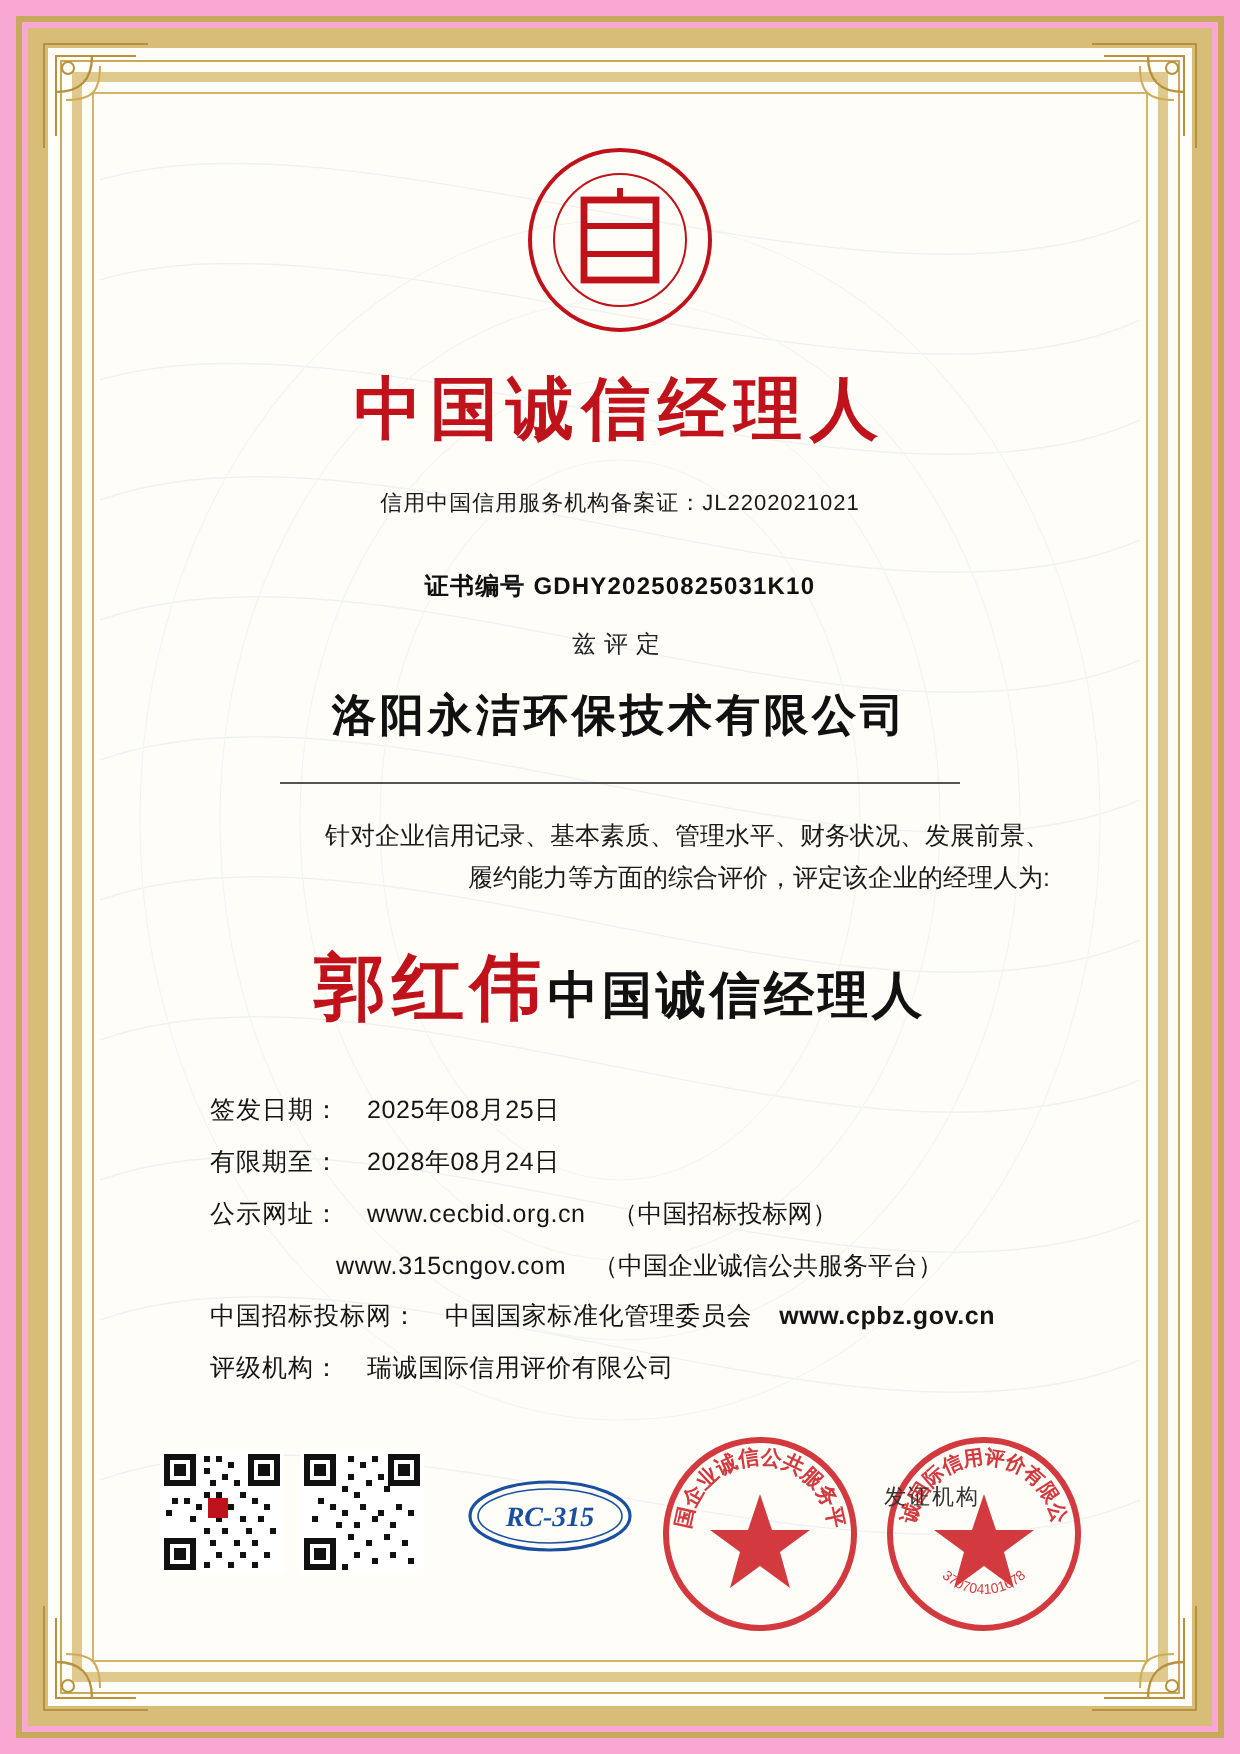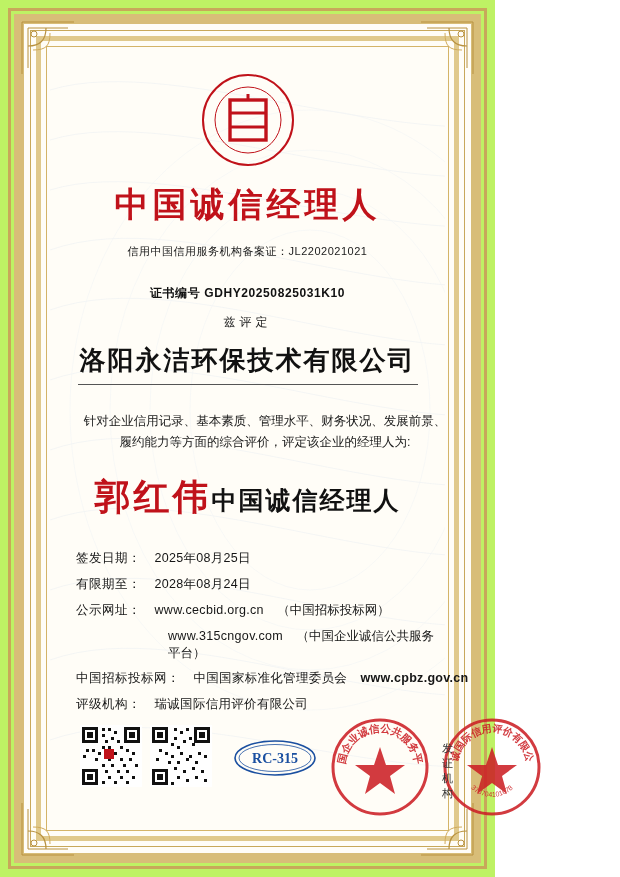--- a/index.html
+++ b/index.html
@@ -9,23 +9,23 @@
   }
   body {
     width: 620px;
     height: 877px;
     font-family: "Liberation Sans", sans-serif;
     overflow: hidden;
   }
 
   .certificate {
     position: relative;
-    width: 495px;
+    width: 620px;
     height: 877px;
-    background: #bef264;
+    background: #f9a8d4;
     box-sizing: border-box;
   }
 
   
   .border-outer {
     position: absolute;
     left: 8px; top: 8px; right: 8px; bottom: 8px;
     border: 3px solid #c8a85a;
     box-sizing: border-box;
   }
@@ -134,44 +134,44 @@
   .awarded-label {
     margin-top: 12px;
     font-size: 12px;
     color: #222;
     letter-spacing: 4px;
   }
 
   .company-name {
     margin: 12px auto 16px;
     width: 340px;
-    font-size: 26px;
+    font-size: 22px;
     font-weight: bold;
     color: #111;
     letter-spacing: 2px;
-    padding-bottom: 6px;
+    padding-bottom: 18px;
     border-bottom: 1.5px solid #555;
     font-family: "Liberation Serif", serif;
   }
 
   .company-address {
     margin-top: 12px;
     font-size: 12.5px;
     font-weight: bold;
     color: #1a1a1a;
     letter-spacing: 0.5px;
   }
 
   .statement {
-    margin: 26px auto 0;
+    margin: 16px auto 0;
     width: 430px;
     font-size: 12.5px;
     line-height: 21px;
     color: #1a1a1a;
-    text-align: center;
+    text-align: right;
   }
 
   .person-row {
     margin-top: 20px;
     display: flex;
     align-items: baseline;
     justify-content: center;
   }
   .person-name {
     font-size: 36px;
@@ -192,20 +192,21 @@
   .details {
     margin: 28px 0 0 0;
     padding-left: 26px;
     text-align: left;
     font-size: 12.5px;
     color: #151515;
   }
   .detail-line {
     margin-bottom: 9px;
     white-space: nowrap;
+    margin-left: 29px;
   }
   .detail-label {
     display: inline-block;
     letter-spacing: 0.5px;
   }
   .detail-value {
     display: inline-block;
     margin-left: 10px;
     letter-spacing: 0.3px;
   }
@@ -236,20 +237,21 @@
   }
   .qr1 { left: 30px; }
   .qr2 { left: 100px; }
 
   .rc-badge {
     position: absolute;
     left: 182px;
     top: 22px;
     width: 86px;
     height: 46px;
+    font-style: italic;
   }
 
   .seal {
     position: absolute;
     top: 2px;
     width: 104px;
     height: 104px;
     opacity: 0.88;
   }
   .seal1 { left: 278px; }

